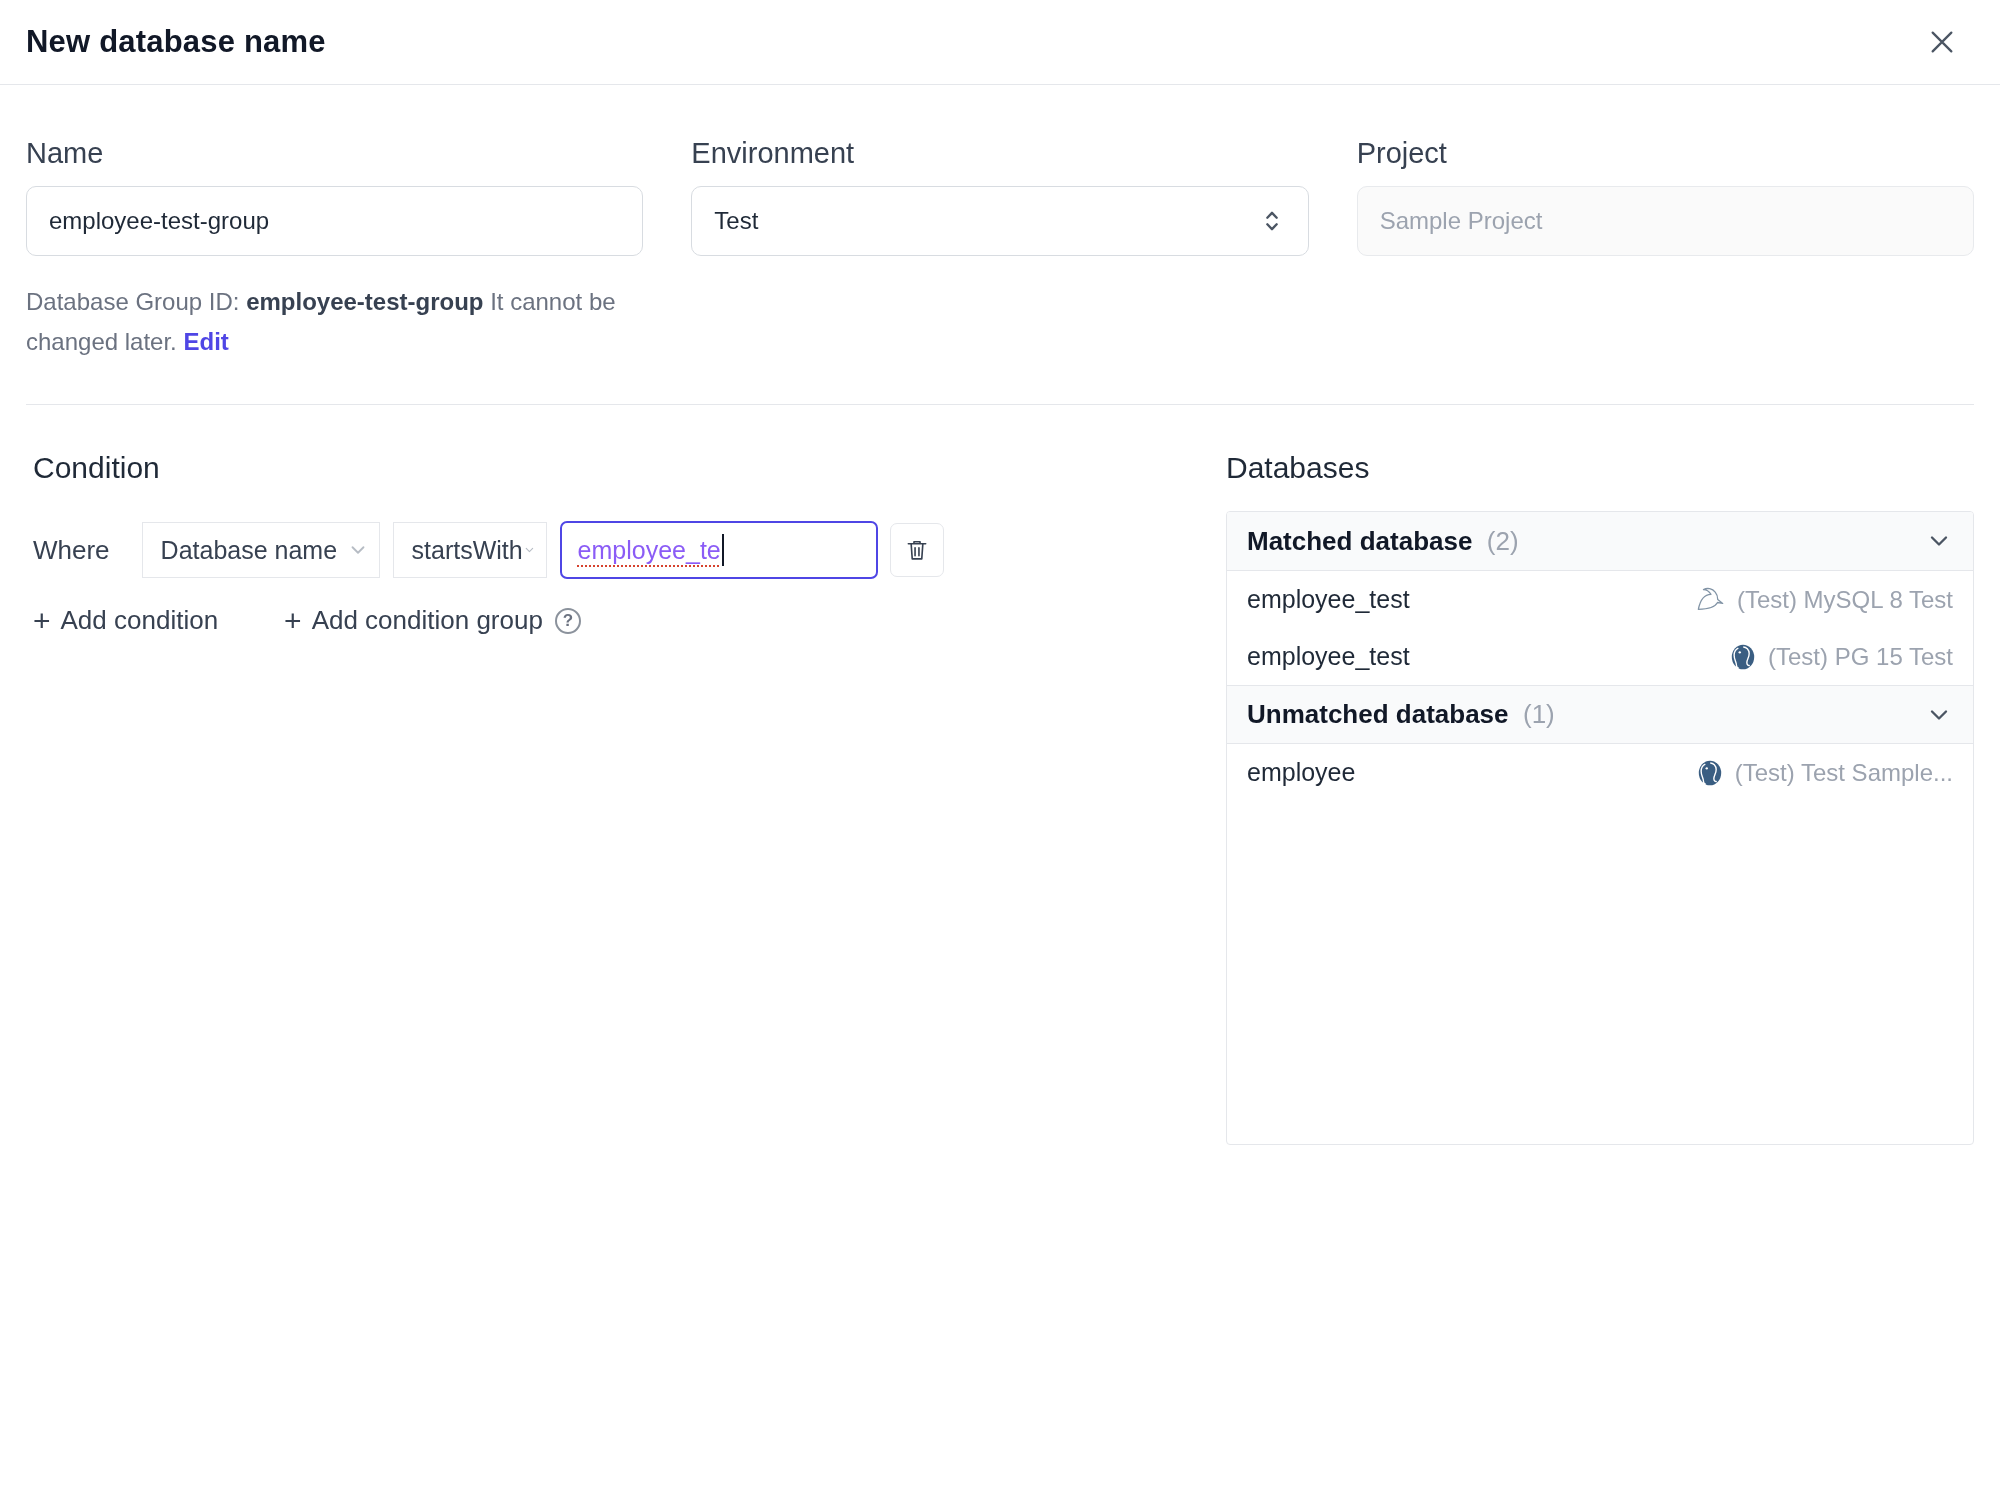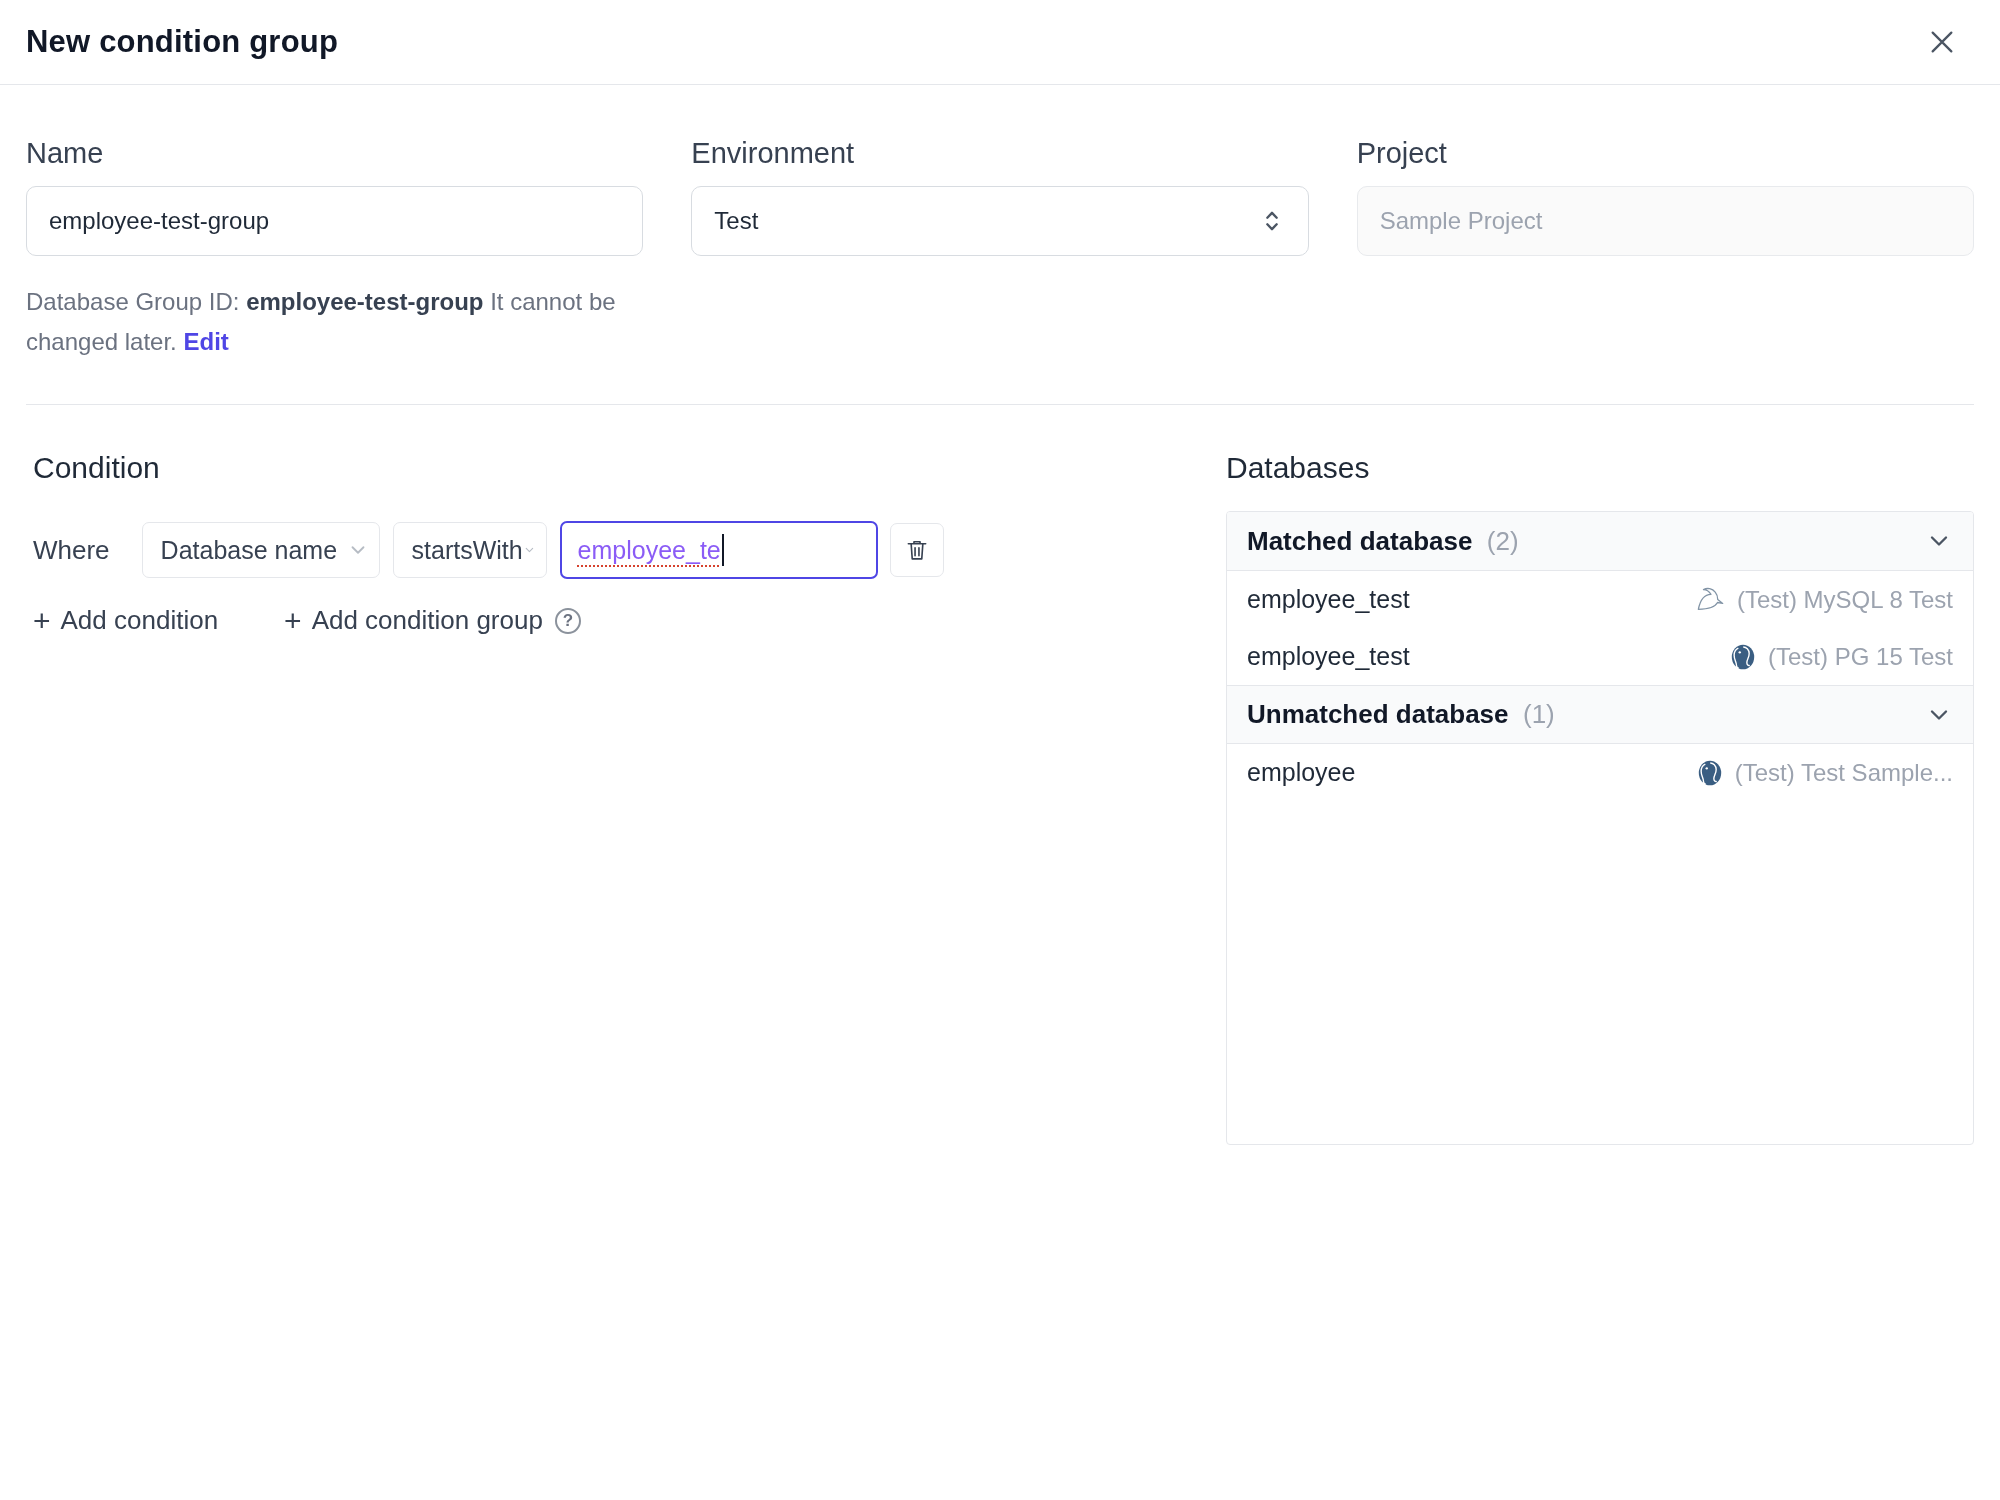--- a/index.html
+++ b/index.html
@@ -48,21 +48,21 @@
   .divider { border:none; border-top:1px solid #e5e7eb; margin:42px 26px 0 26px; }
 
   
   .lower { display:flex; margin-top:46px; padding:0 26px 0 33px; align-items:flex-start;gap:36px; }
   .condition-col { flex:1; padding-right:40px; }
   .section-heading { font-size:30px; color:#1f2937; }
 
   .condition-row { display:flex; align-items:center; margin-top:36px; }
   .where-label { font-size:26px; color:#374151; margin-right:32px; }
   .dropdown {
-    height:56px; border:1px solid #e5e7eb; border-radius:7px;
+    height:56px; border:1px solid #e5e7eb; border-radius:0;
     display:flex; align-items:center; justify-content:space-between;
     padding:0 10px 0 18px; font-size:25px; color:#374151;
     background:#fff; cursor:pointer; margin-right:13px;
   }
   .dropdown-factor { width:238px; }
   .dropdown-operator { width:154px; }
   .value-input {
     height:58px; width:318px; border:2px solid #4f46e5; border-radius:7px;
     display:flex; align-items:center; padding:0 16px; font-size:25px; color:#8b5cf6;
     margin-right:12px; background:#fff;
@@ -110,21 +110,21 @@
     padding:0 20px;
   }
   .db-name { font-size:25px; color:#1f2937; }
   .db-meta { display:flex; align-items:center; gap:11px; }
   .db-instance { font-size:24px; color:#9ca3af; white-space:nowrap; }
 </style>
 </head>
 <body>
 
 <div class="dialog-header">
-  <div class="dialog-title">New condition group</div>
+  <div class="dialog-title">New database name</div>
   <button class="close-btn">
     <svg width="32" height="32" viewBox="0 0 24 24" fill="none" stroke="#4b5563" stroke-width="1.7" stroke-linecap="round">
         <path d="M5 5l14 14M19 5L5 19"></path>
       </svg>
   </button>
 </div>
 
 <div class="content">
 
   <div class="form-grid">

